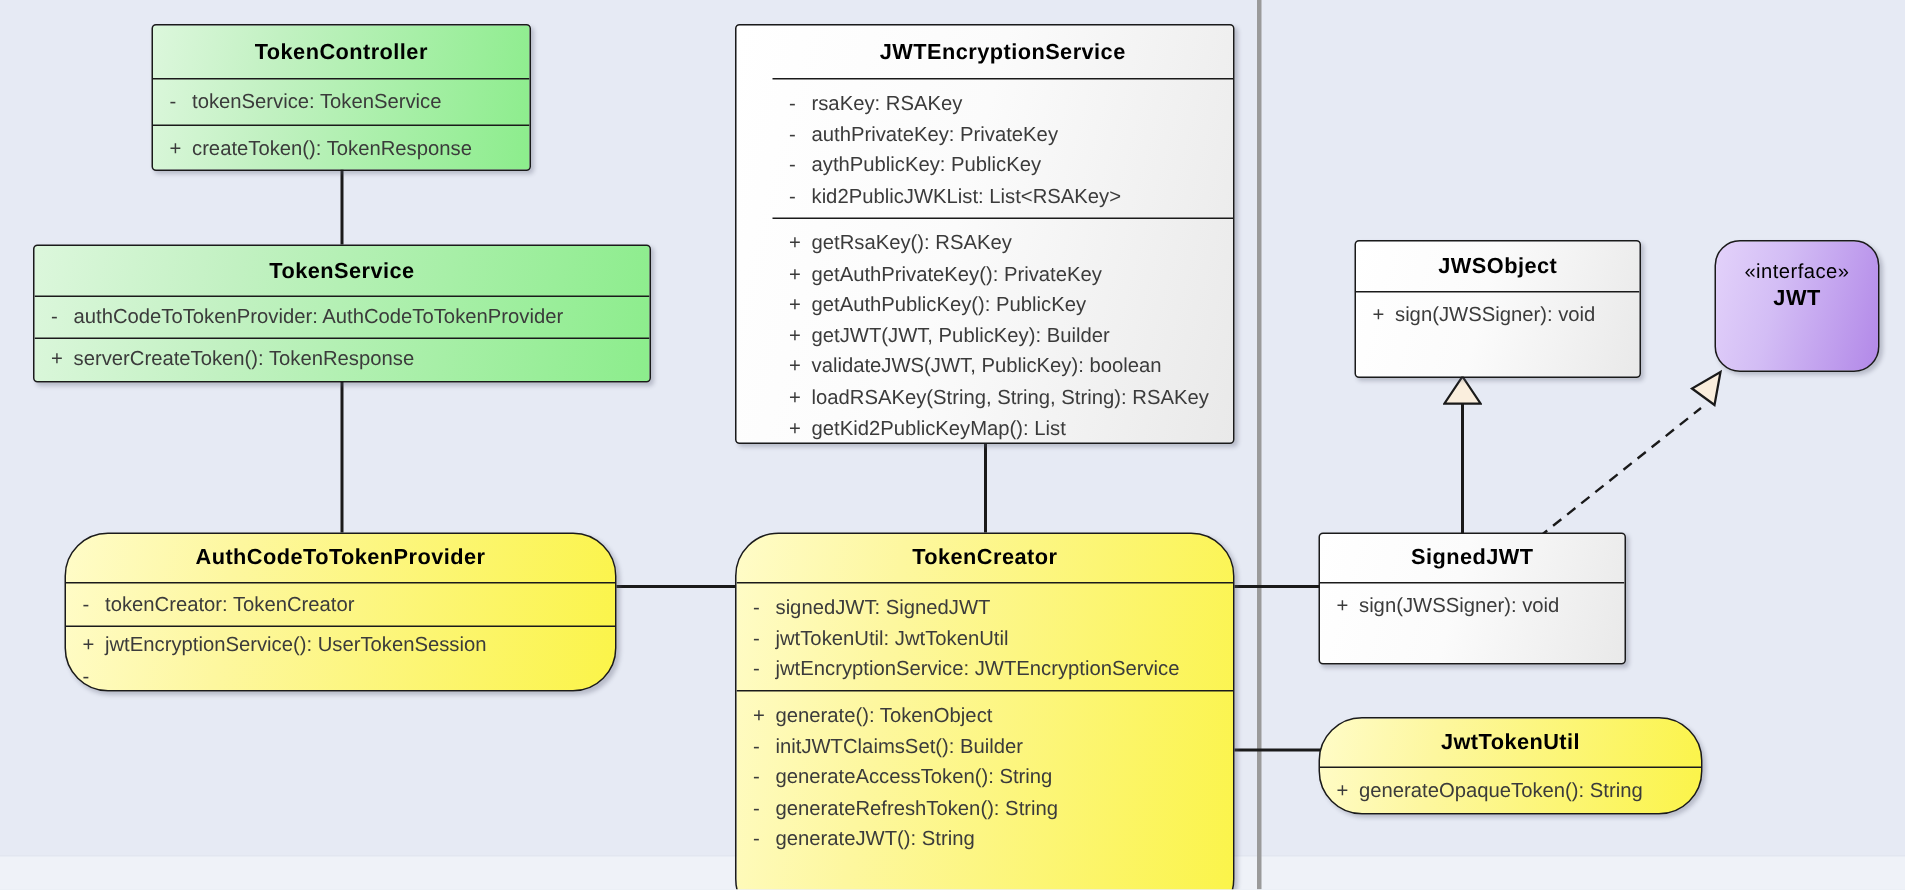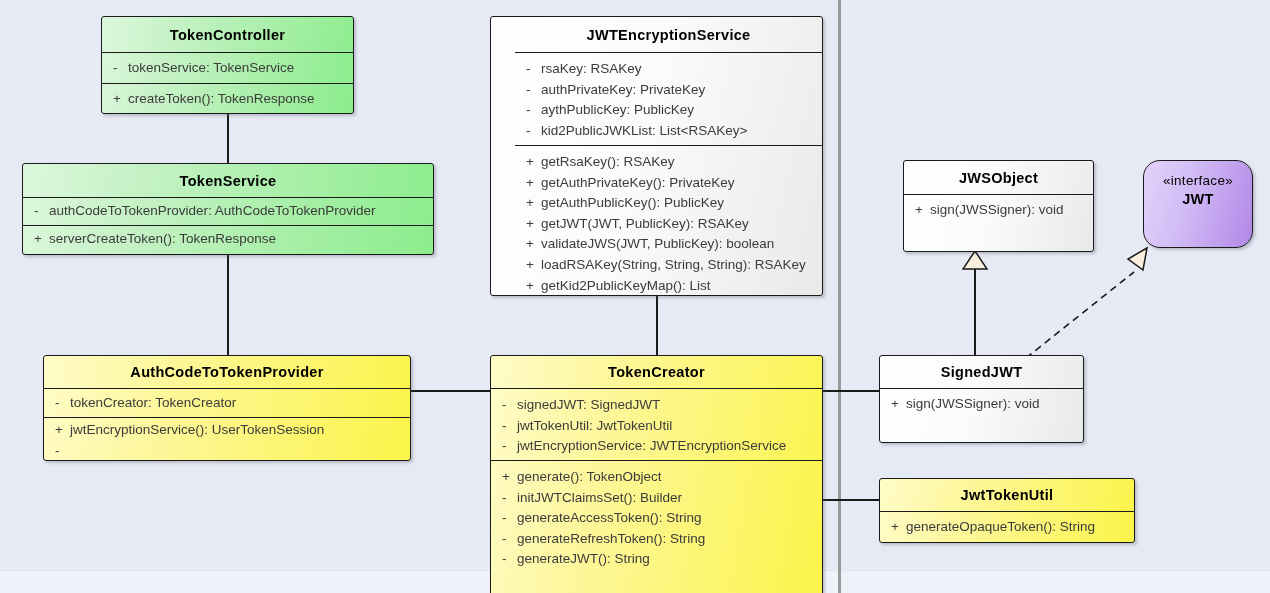--- a/index.html
+++ b/index.html
@@ -81,21 +81,21 @@
     text-align: left;
     padding-left: 11px;
     box-sizing: border-box;
     color: #3b3b3b;
   }
   .uml .sig { color: #3b3b3b; }
   .uml .rows { padding: 6px 6px 7px 0; }
 
   
   .fill-green  { background: linear-gradient(100deg, #dcf7dc 0%, #c2f1c2 32%, #8ced8c 100%); }
-  .fill-yellow { background: linear-gradient(100deg, #fffcc8 0%, #fdf79f 30%, #fbf449 100%); }
+  .fill-yellow { background: linear-gradient(100deg, #fffcc8 0%, #fdf79f 30%, #fbf449 100%); border-radius: 29px; }
   .fill-white  { background: linear-gradient(105deg, #ffffff 0%, #fbfbfb 45%, #e9e9e9 100%); }
   .fill-purple { background: linear-gradient(105deg, #e3d2fa 0%, #d3bdf5 38%, #b288e8 100%); }
 
   
   .edge {
     position: absolute;
     background: #1a1a1a;
     z-index: 2;
   }
   .edge.h { height: 1.6px; }
@@ -209,21 +209,21 @@
       <div class="member">
         <span class="vis">+</span>
         <span class="sig">getAuthPrivateKey(): PrivateKey</span>
       </div>
       <div class="member">
         <span class="vis">+</span>
         <span class="sig">getAuthPublicKey(): PublicKey</span>
       </div>
       <div class="member">
         <span class="vis">+</span>
-        <span class="sig">getJWT(JWT, PublicKey): RSAKey</span>
+        <span class="sig">getJWT(JWT, PublicKey): Builder</span>
       </div>
       <div class="member">
         <span class="vis">+</span>
         <span class="sig">validateJWS(JWT, PublicKey): boolean</span>
       </div>
       <div class="member">
         <span class="vis">+</span>
         <span class="sig">loadRSAKey(String, String, String): RSAKey</span>
       </div>
       <div class="member">

